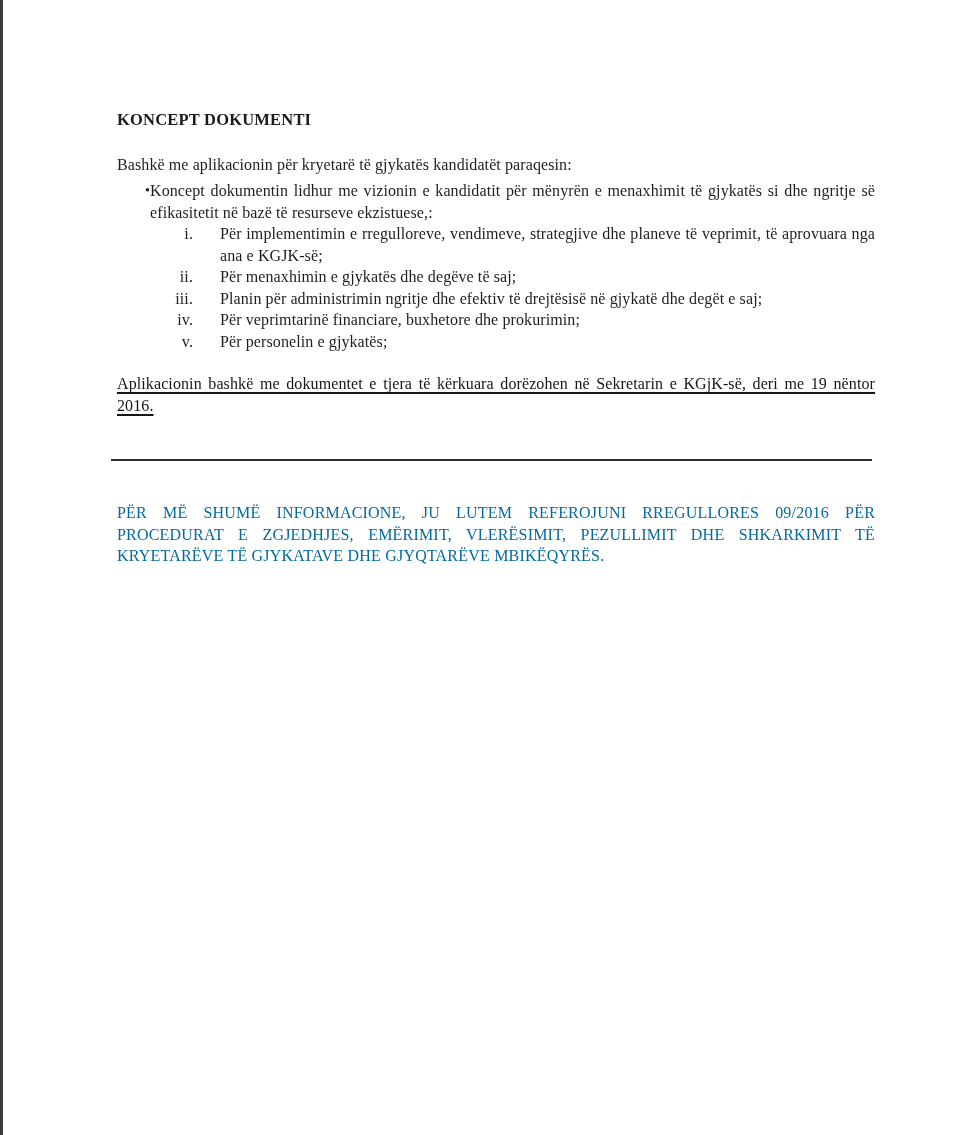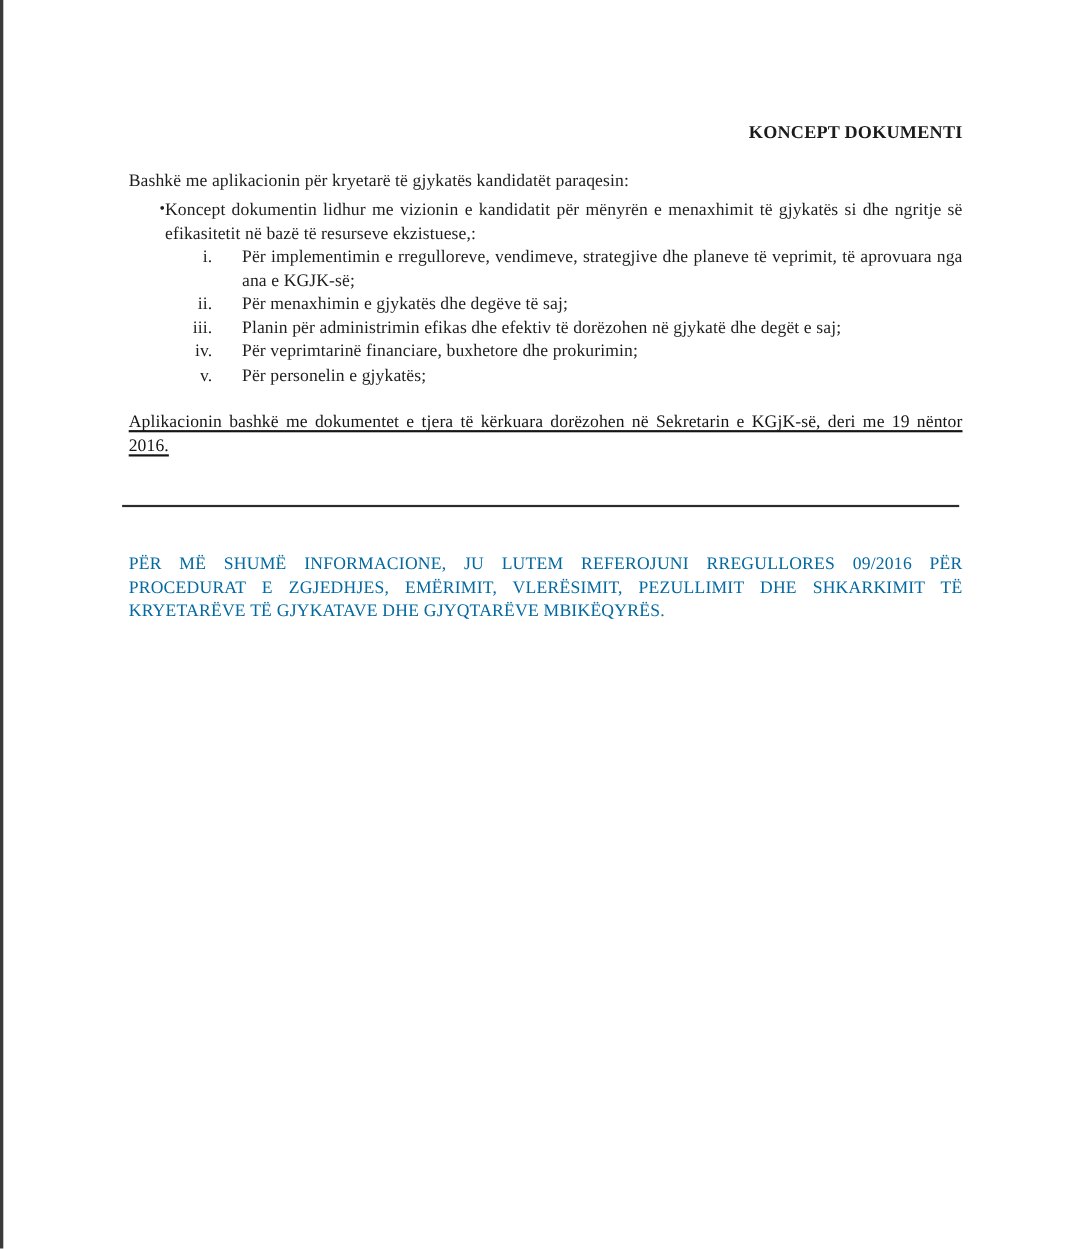--- a/index.html
+++ b/index.html
@@ -32,21 +32,20 @@
     line-height: 21.5px;
     letter-spacing: 0.1px;
   }
   .doc-title {
     font-size: 16.5px;
     line-height: 21.5px;
     margin: 0 0 23px 0;
     font-weight: 600;
     letter-spacing: 0.2px;
     color: #1b1b1b;
-    text-align: right;
   }
   .intro-par {
     margin: 0 0 5px 0;
   }
   .bullet-row {
     display: flex;
     align-items: flex-start;
   }
   .bullet-marker {
     width: 33px;
@@ -118,21 +117,21 @@
     <div class="roman-row">
       <span class="roman-num">i.</span>
       <span class="roman-text">Për implementimin e rregulloreve, vendimeve, strategjive dhe planeve të veprimit, të aprovuara nga ana e KGJK-së;</span>
     </div>
     <div class="roman-row">
       <span class="roman-num">ii.</span>
       <span class="roman-text">Për menaxhimin e gjykatës dhe degëve të saj;</span>
     </div>
     <div class="roman-row">
       <span class="roman-num">iii.</span>
-      <span class="roman-text">Planin për administrimin efikas dhe efektiv të dorëzohen në gjykatë dhe degët e saj;</span>
+      <span class="roman-text">Planin për administrimin ngritje dhe efektiv të drejtësisë në gjykatë dhe degët e saj;</span>
     </div>
     <div class="roman-row">
       <span class="roman-num">iv.</span>
       <span class="roman-text">Për veprimtarinë financiare, buxhetore dhe prokurimin;</span>
     </div>
     <div class="roman-row">
       <span class="roman-num">v.</span>
       <span class="roman-text">Për personelin e gjykatës;</span>
     </div>
   </div>

